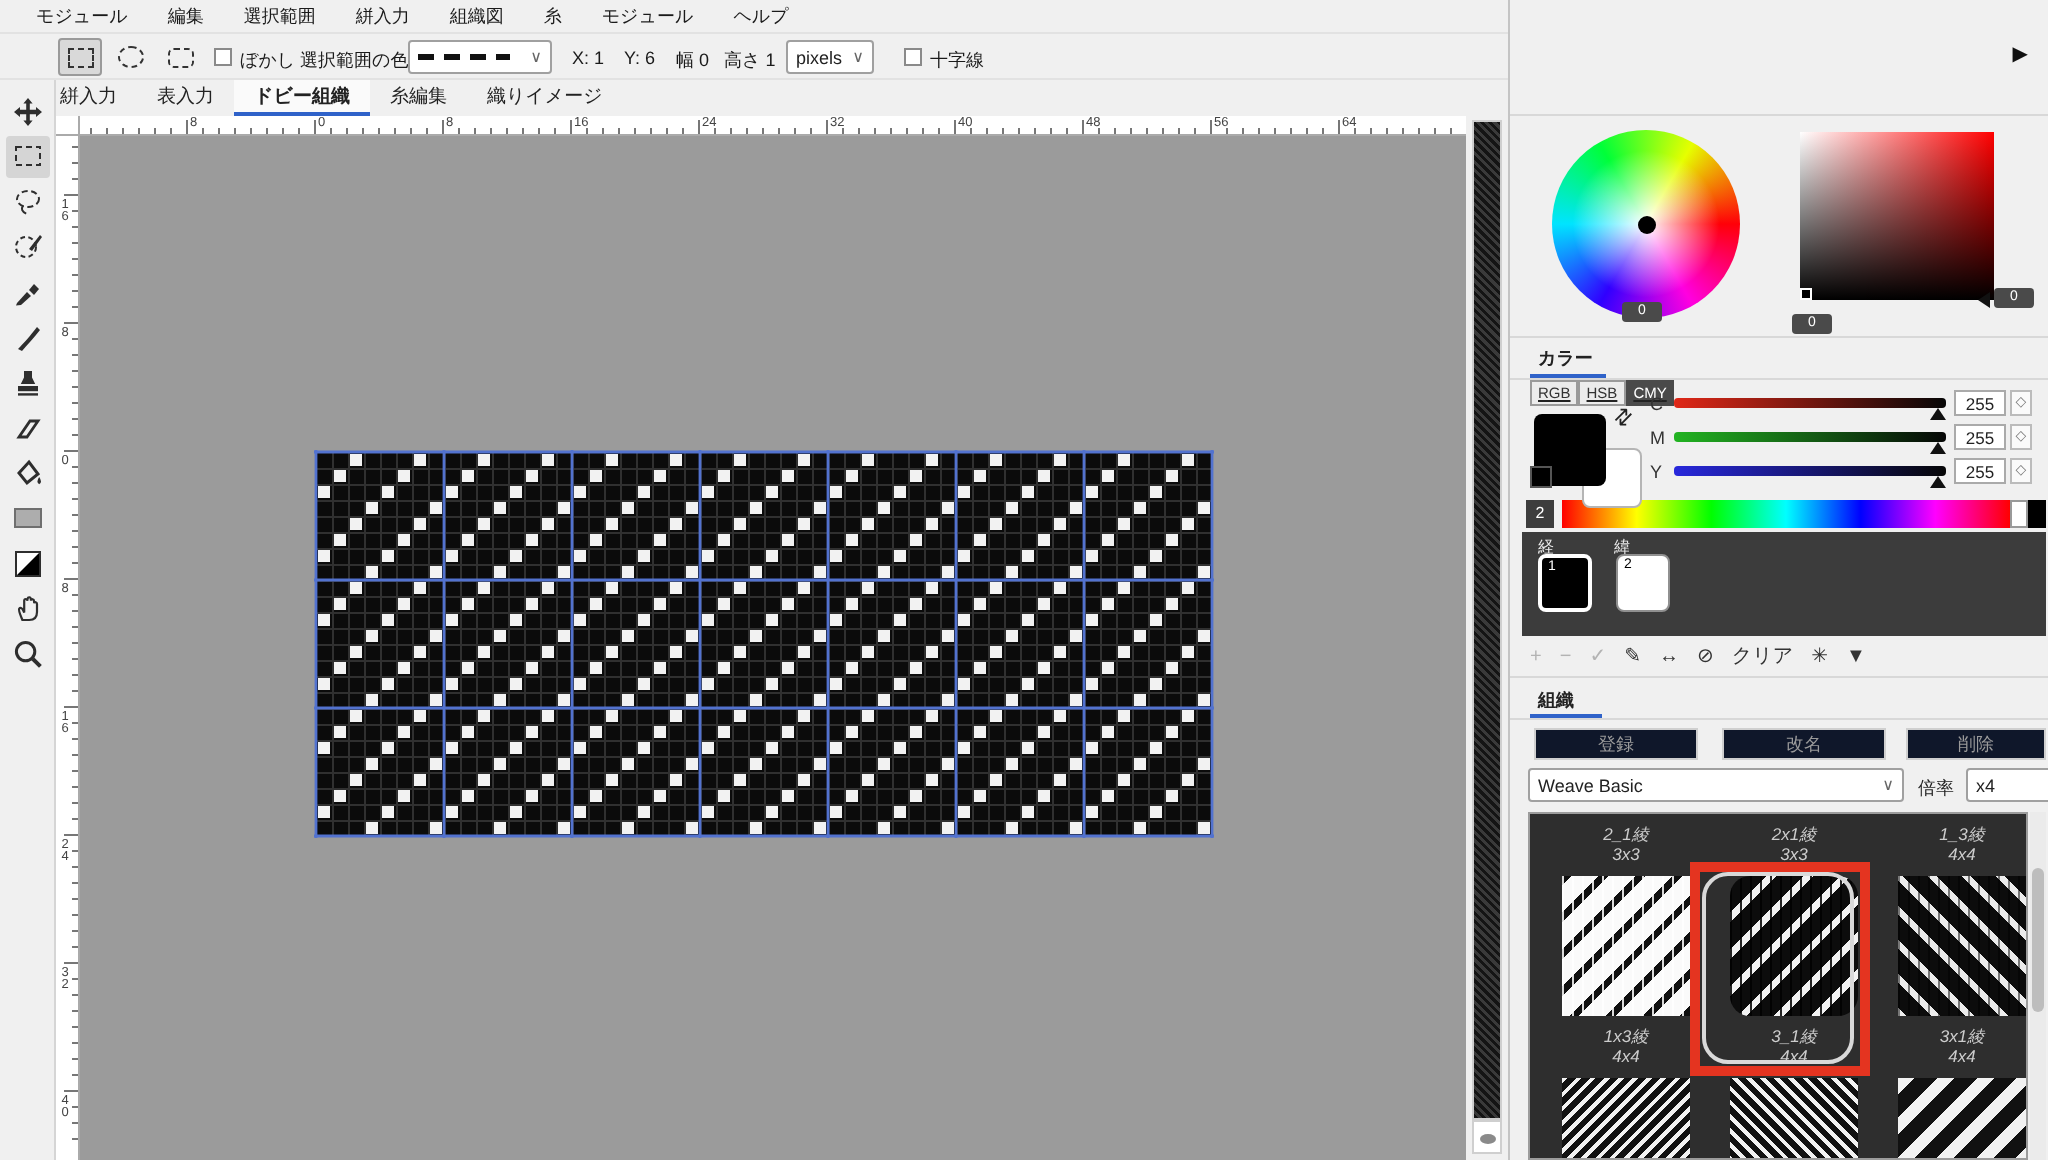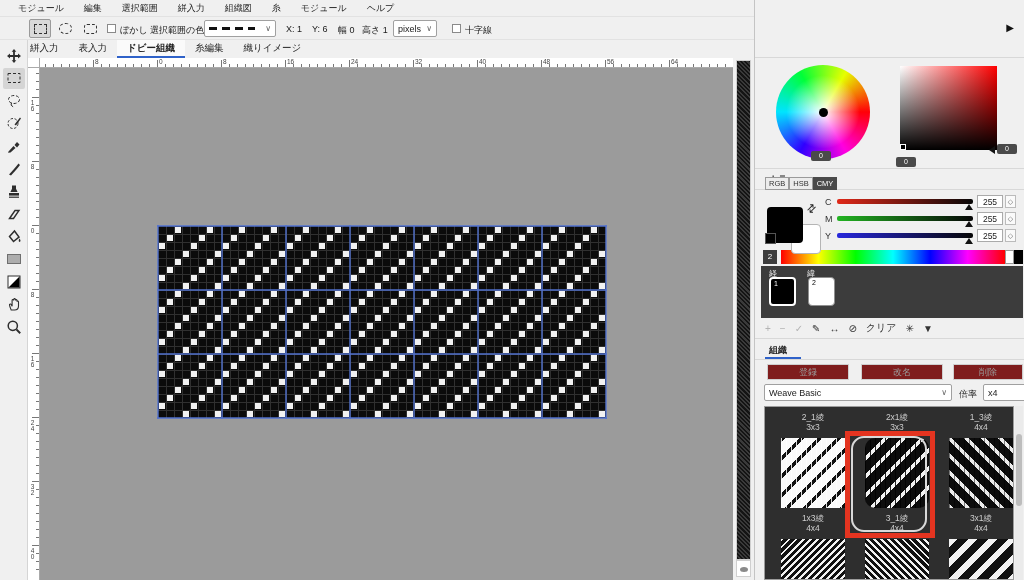--- a/index.html
+++ b/index.html
@@ -65,21 +65,21 @@
   .badge { position:absolute; background:#4a4a4a; color:#fff; font-size:7px; text-align:center; line-height:10px; height:10px; width:20px; border-radius:2px; }
   #sv { position:absolute; left:145px; top:66px; width:97px; height:84px;
         background:linear-gradient(to bottom,rgba(0,0,0,0) 0%,#000 100%),linear-gradient(to right,#fff,#f00); }
   #sv-marker { position:absolute; left:145px; top:144px; width:6px; height:6px; background:#000; border:1px solid #fff; }
   #sv-arrow { position:absolute; left:234px; top:146px; width:0; height:0; border-top:4px solid transparent; border-bottom:4px solid transparent; border-right:6px solid #111; }
 
   #color-divider { position:absolute; left:0; top:168px; width:270px; height:1px; background:#d8d8d8; }
   #color-tab { position:absolute; left:14px; top:173px; font-size:9px; color:#222; font-weight:bold; }
   #color-tab-ul { position:absolute; left:10px; top:187px; width:38px; height:2px; background:#2f62c9; }
   #color-divider2 { position:absolute; left:0; top:189px; width:270px; height:1px; background:#d8d8d8; }
-  #modes { position:absolute; left:10px; top:177px; display:flex; }
+  #modes { position:absolute; left:10px; top:190px; display:flex;text-decoration:underline; }
   .mode { font-size:7.5px; padding:1px 3px; border:1px solid #9a9a9a; background:#ececec; color:#333; }
   .mode.active { background:#4a4a4a; color:#fff; border-color:#4a4a4a; }
   #fg-swatch { position:absolute; left:12px; top:207px; width:36px; height:36px; background:#000; border-radius:4px; z-index:2; }
   #bg-swatch { position:absolute; left:36px; top:224px; width:30px; height:30px; background:#fff; border:1px solid #b5b5b5; border-radius:4px; z-index:1; }
   #mini-swatch { position:absolute; left:10px; top:233px; width:11px; height:11px; background:#000; border:1px solid #555; z-index:3; }
   #swap-icon { position:absolute; left:52px; top:202px; font-size:11px; color:#222; transform:rotate(-45deg); }
   .slider-row { position:absolute; left:70px; width:192px; height:14px; }
   .slider-label { position:absolute; left:0; top:1px; font-size:9px; color:#333; }
   .slider-track { position:absolute; left:12px; top:3px; width:136px; height:5px; border-radius:2px; }
   .slider-tri { position:absolute; top:8px; width:0; height:0; border-left:4px solid transparent; border-right:4px solid transparent; border-bottom:6px solid #111; }
@@ -95,27 +95,27 @@
   .yarn-head { position:absolute; top:2px; font-size:8px; color:#eee; }
   .yarn-chip { position:absolute; top:11px; width:27px; height:29px; border-radius:4px; font-size:7px; padding:1px 0 0 3px; }
   #yarn-toolbar { position:absolute; left:10px; top:321px; display:flex; gap:9px; align-items:center; }
   .yt-icon { font-size:10px; color:#333; }
   .yt-icon.dis { color:#b3b3b3; }
   #yarn-divider { position:absolute; left:0; top:338px; width:270px; height:1px; background:#d8d8d8; }
 
   #weave-tab { position:absolute; left:14px; top:344px; font-size:9px; font-weight:bold; color:#222; }
   #weave-tab-ul { position:absolute; left:10px; top:357px; width:36px; height:2px; background:#2f62c9; }
   #weave-divider { position:absolute; left:0; top:359px; width:270px; height:1px; background:#d8d8d8; }
-  .wv-btn { position:absolute; top:364px; height:16px; background:#7f1d1d; border:1px solid #cfcfcf; color:#9a9a9a; font-size:9px; text-align:center; line-height:14px; }
+  .wv-btn { position:absolute; top:364px; height:16px; background:#0f172a; border:1px solid #cfcfcf; color:#9a9a9a; font-size:9px; text-align:center; line-height:14px; }
   #lib-select { position:absolute; left:9px; top:384px; width:188px; height:17px; }
   #scale-label { position:absolute; left:204px; top:388px; font-size:9px; color:#222; }
   #scale-select { position:absolute; left:228px; top:384px; width:60px; height:17px; }
 
   #thumb-panel { position:absolute; left:9px; top:406px; width:250px; height:174px; background:#2e2e2e; border:1px solid #9c9c9c; overflow:hidden; }
-  .th-label { position:absolute; width:80px; text-align:center; font-size:8.5px; color:#cdcdcd; line-height:10px; }
+  .th-label { position:absolute; width:80px; text-align:center; font-size:8.5px; color:#cdcdcd; line-height:10px;font-style:italic; }
   .thumb { position:absolute; width:64px; height:70px; }
   .pat-1x3 { background:repeating-linear-gradient(90deg,rgba(255,255,255,.85) 0 1px,transparent 1px 5px),
              repeating-linear-gradient(135deg,#101010 0 3.5px,transparent 3.5px 13px),#fafafa; }
   .pat-3_1 { background:repeating-linear-gradient(90deg,rgba(0,0,0,.85) 0 1px,transparent 1px 5px),
              repeating-linear-gradient(135deg,#f2f2f2 0 3.5px,transparent 3.5px 13px),#0c0c0c; }
   .pat-3x1 { background:repeating-linear-gradient(90deg,rgba(0,0,0,.5) 0 1px,transparent 1px 5px),
              repeating-linear-gradient(45deg,#ececec 0 3px,transparent 3px 12px),#0c0c0c; }
   .pat-fine-asc  { background:repeating-linear-gradient(135deg,#f2f2f2 0 2px,#111 2px 5px); }
   .pat-fine-desc { background:repeating-linear-gradient(45deg,#f2f2f2 0 2px,#111 2px 5px); }
   .pat-bold-asc  { background:repeating-linear-gradient(135deg,#f2f2f2 0 6px,#111 6px 14px); }

